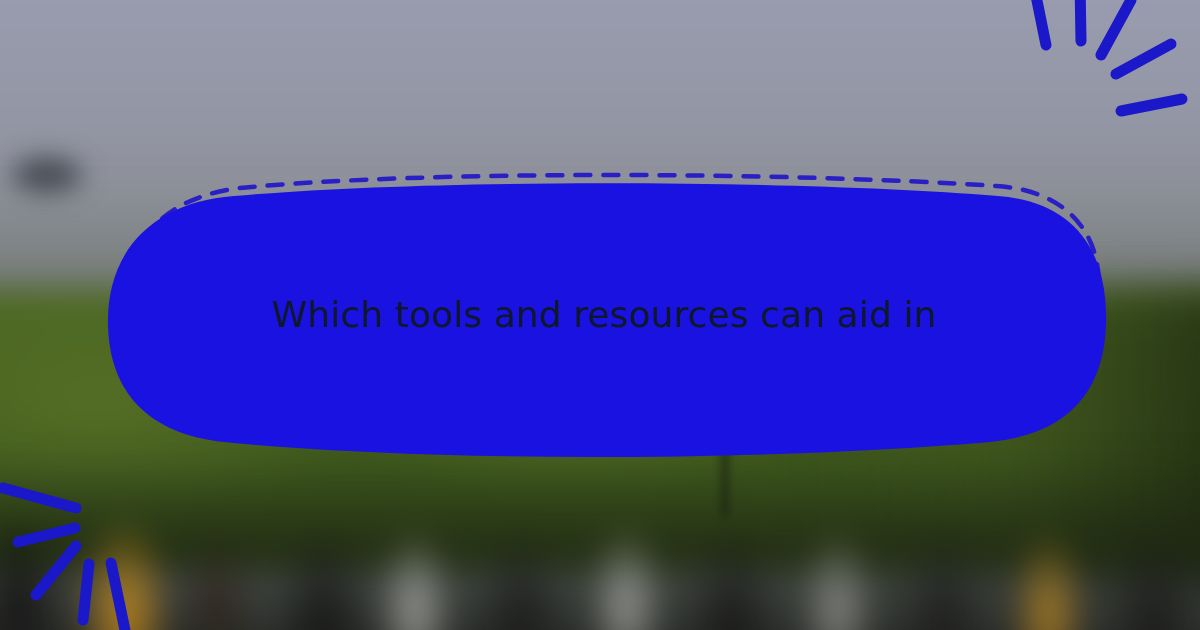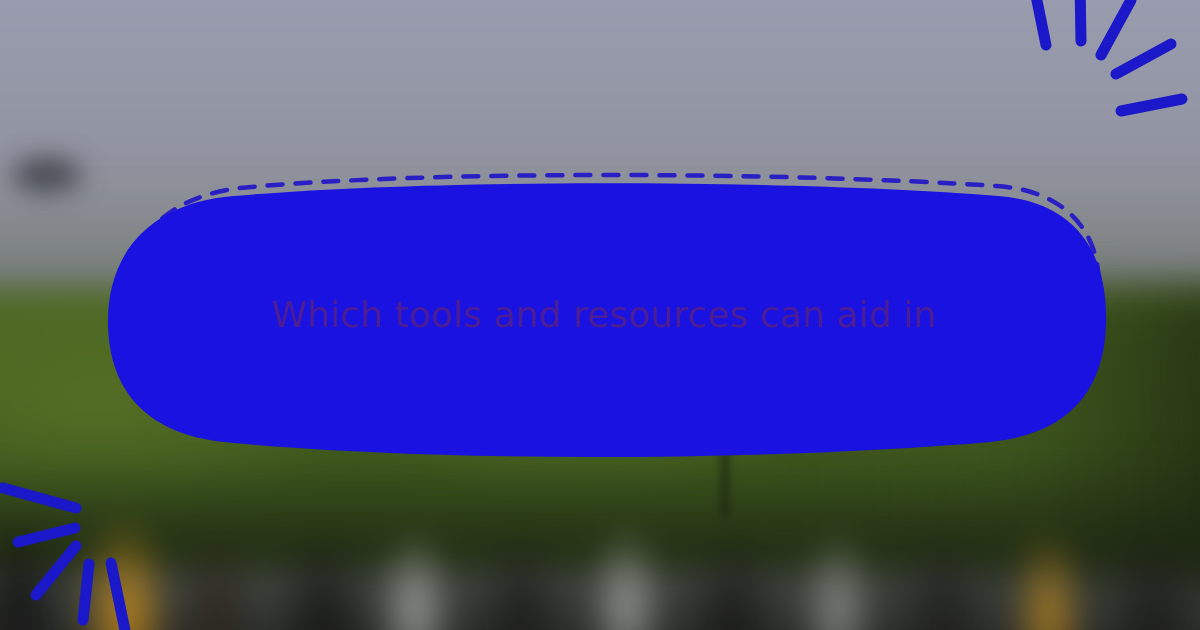--- a/index.html
+++ b/index.html
@@ -82,21 +82,21 @@
 
   #question-text {
     position:absolute;
     left:0; right:0; top:0; bottom:0;
     display:flex; flex-direction:column;
     align-items:center; justify-content:center;
     padding:0 120px;
     z-index:2;
   }
   #question-text .line {
-    color:#4c1d95;
+    color:#0f172a;
     font-size:36px;
     font-weight:400;
     line-height:57px;
     letter-spacing:.1px;
     text-align:center;
     white-space:nowrap;
   }
 </style>
 </head>
 <body>

